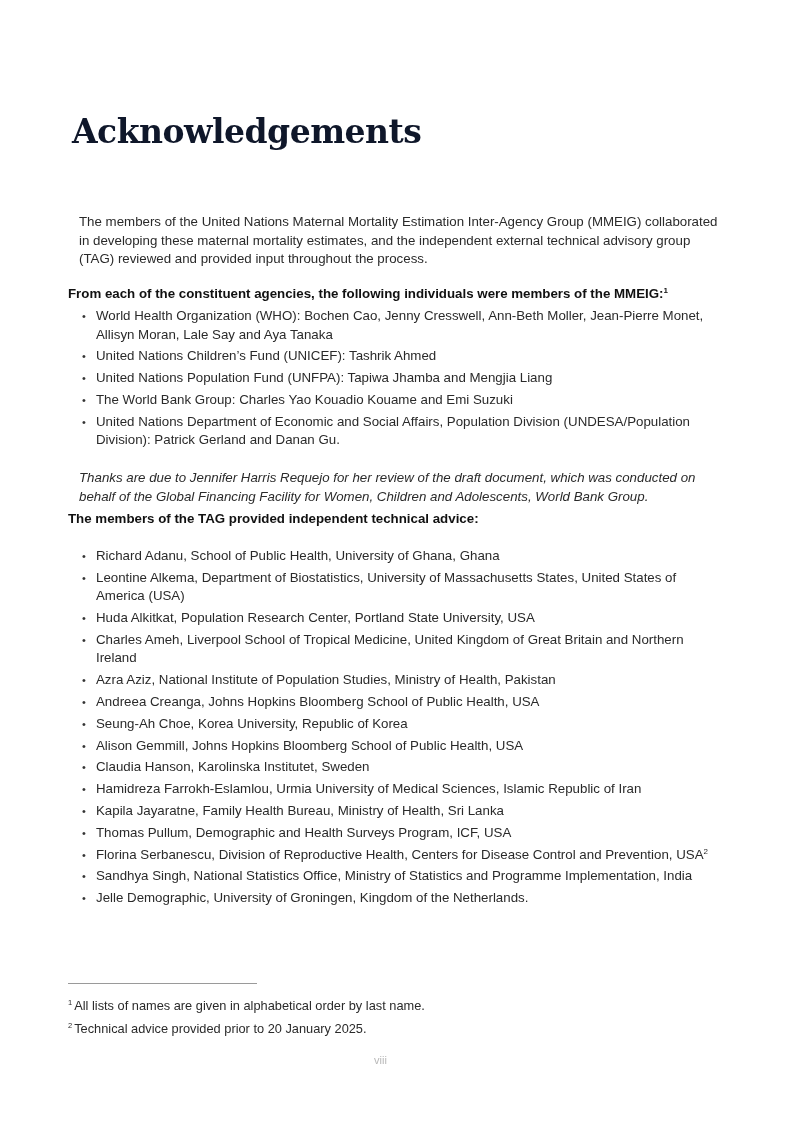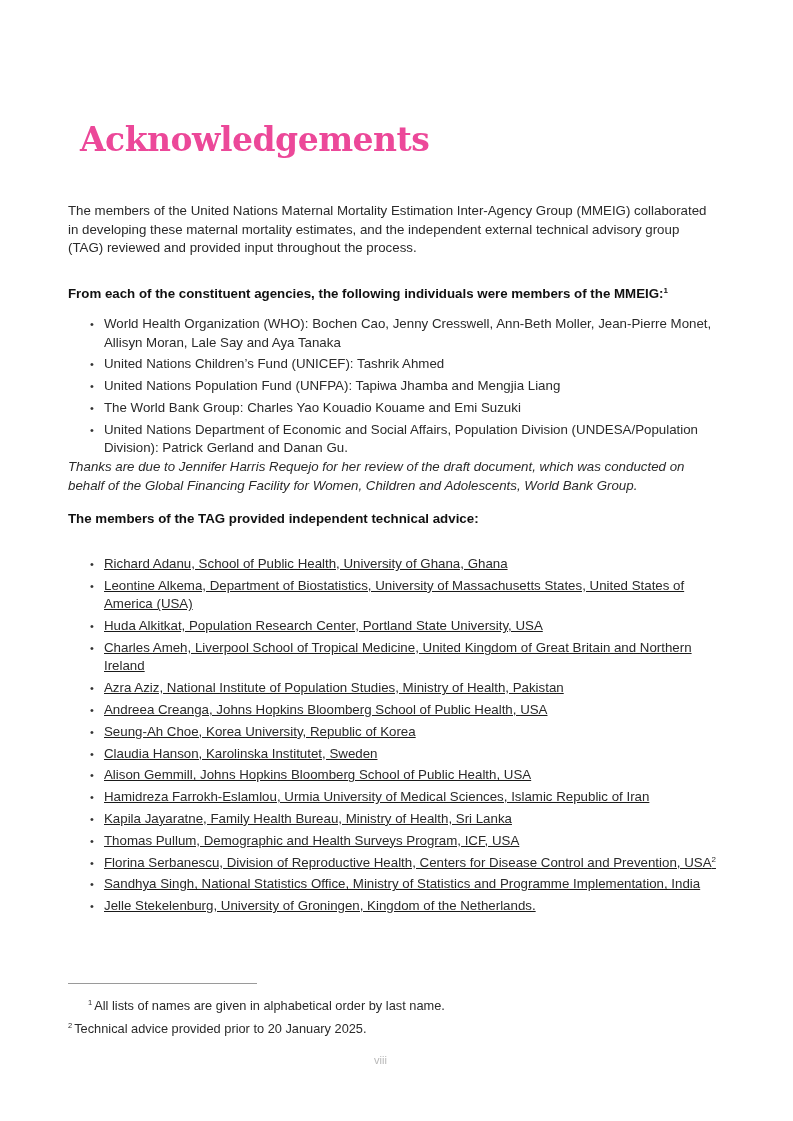--- a/index.html
+++ b/index.html
@@ -1,25 +1,25 @@
 <!DOCTYPE html>
 <html><head>
   <meta charset="utf-8">
   <style>
     html, body { margin: 0; padding: 0; background: #ffffff; }
     body { width: 793px; height: 1121px; position: relative; overflow: hidden;
       font-family: "Liberation Sans", "DejaVu Sans", sans-serif; color: #1a1a1a; }
     .page { position: absolute; left: 68px; top: 0; width: 650px; }
-    h1 { position: absolute; top: 108px; left: 0; margin: 12px;
+    h1 { position: absolute; top: 108px; left: 0; margin: 4px;
       font-family: "DejaVu Serif", "Liberation Serif", serif; font-weight: bold;
-      font-size: 33px; color: #ec4899; letter-spacing: -0.5px; white-space: nowrap; }
-    .para { position: absolute; left: 0; width: 650px; font-size: 13.3px; line-height: 18.5px; color: #2a2a2a; margin: 0; }
+      font-size: 33px; color: #0f172a; letter-spacing: -0.5px; white-space: nowrap; }
+    .para { position: absolute; left: 0; width: 650px; font-size: 13.3px; line-height: 18.5px; color: #2a2a2a; margin: 11px; }
     .heading { position: absolute; left: 0; font-size: 13.3px; font-weight: bold; color: #111; margin: 0; white-space: nowrap; }
     sup { font-size: 8px; vertical-align: super; line-height: 0; }
-    ul { position: absolute; left: 0; width: 650px; margin: 12px; padding: 0; list-style: none; }
+    ul { position: absolute; left: 0; width: 650px; margin: 4px; padding: 0; list-style: none; }
     li { position: relative; padding-left: 24px; font-size: 13.3px; line-height: 18.5px; color: #2a2a2a; margin-bottom: 3.3px; }
     li::before { content: "•"; position: absolute; left: 10px; top: 0; font-size: 11px; color: #333; }
     .rule { position: absolute; left: 0; top: 983px; width: 189px; height: 1px; background: #9a9a9a; }
     .fn { position: absolute; left: 0; font-size: 12.8px; color: #2a2a2a; white-space: nowrap; }
     .fn sup { font-size: 7.5px; margin-right: 2px; }
     .pagenum { position: absolute; top: 1054px; left: 0; width: 761px; text-align: center; font-size: 11px; color: #b8b8b8; }
   </style>
 </head>
 <body>
 
@@ -35,37 +35,37 @@
     <li>United Nations Children’s Fund (UNICEF): Tashrik Ahmed</li>
     <li>United Nations Population Fund (UNFPA): Tapiwa Jhamba and Mengjia Liang</li>
     <li>The World Bank Group: Charles Yao Kouadio Kouame and Emi Suzuki</li>
     <li>United Nations Department of Economic and Social Affairs, Population Division (UNDESA/Population Division): Patrick Gerland and Danan Gu.</li>
   </ul>
 
   <p class="para" style="top:458px;font-style:italic;">Thanks are due to Jennifer Harris Requejo for her review of the draft document, which was conducted on behalf of the Global Financing Facility for Women, Children and Adolescents, World Bank Group.</p>
 
   <p class="heading" style="top:511px;">The members of the TAG provided independent technical advice:</p>
 
-  <ul style="top:543px;text-decoration:underline;">
+  <ul style="top:543px;">
     <li>Richard Adanu, School of Public Health, University of Ghana, Ghana</li>
     <li>Leontine Alkema, Department of Biostatistics, University of Massachusetts States, United States of America (USA)</li>
     <li>Huda Alkitkat, Population Research Center, Portland State University, USA</li>
     <li>Charles Ameh, Liverpool School of Tropical Medicine, United Kingdom of Great Britain and Northern Ireland</li>
     <li>Azra Aziz, National Institute of Population Studies, Ministry of Health, Pakistan</li>
     <li>Andreea Creanga, Johns Hopkins Bloomberg School of Public Health, USA</li>
     <li>Seung-Ah Choe, Korea University, Republic of Korea</li>
+    <li>Alison Gemmill, Johns Hopkins Bloomberg School of Public Health, USA</li>
     <li>Claudia Hanson, Karolinska Institutet, Sweden</li>
-    <li>Alison Gemmill, Johns Hopkins Bloomberg School of Public Health, USA</li>
     <li>Hamidreza Farrokh-Eslamlou, Urmia University of Medical Sciences, Islamic Republic of Iran</li>
     <li>Kapila Jayaratne, Family Health Bureau, Ministry of Health, Sri Lanka</li>
     <li>Thomas Pullum, Demographic and Health Surveys Program, ICF, USA</li>
     <li><span>Florina Serbanescu, Division of Reproductive Health, Centers for Disease Control and Prevention, USA</span><sup>2</sup></li>
     <li>Sandhya Singh, National Statistics Office, Ministry of Statistics and Programme Implementation, India</li>
-    <li>Jelle Stekelenburg, University of Groningen, Kingdom of the Netherlands.</li>
+    <li>Jelle Demographic, University of Groningen, Kingdom of the Netherlands.</li>
   </ul>
 
   <div class="rule"></div>
 
-  <div class="fn" style="top:998px;margin-left:20px;"><sup>1</sup><span>All lists of names are given in alphabetical order by last name.</span></div>
+  <div class="fn" style="top:998px;"><sup>1</sup><span>All lists of names are given in alphabetical order by last name.</span></div>
   <div class="fn" style="top:1021px;"><sup>2</sup><span>Technical advice provided prior to 20 January 2025.</span></div>
 </div>
 
 <div class="pagenum">viii</div>
 
 </body></html>

